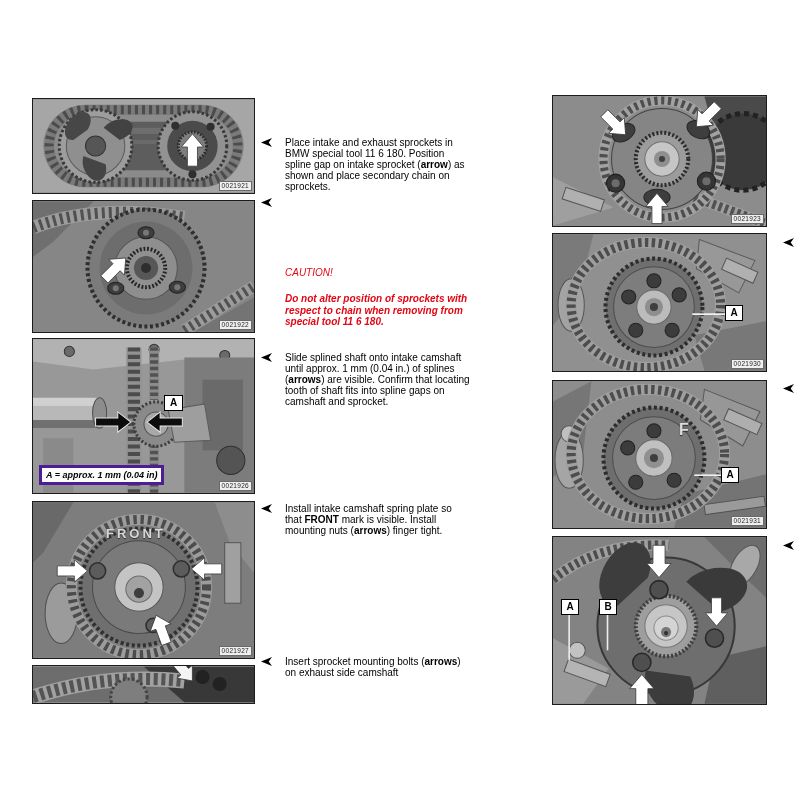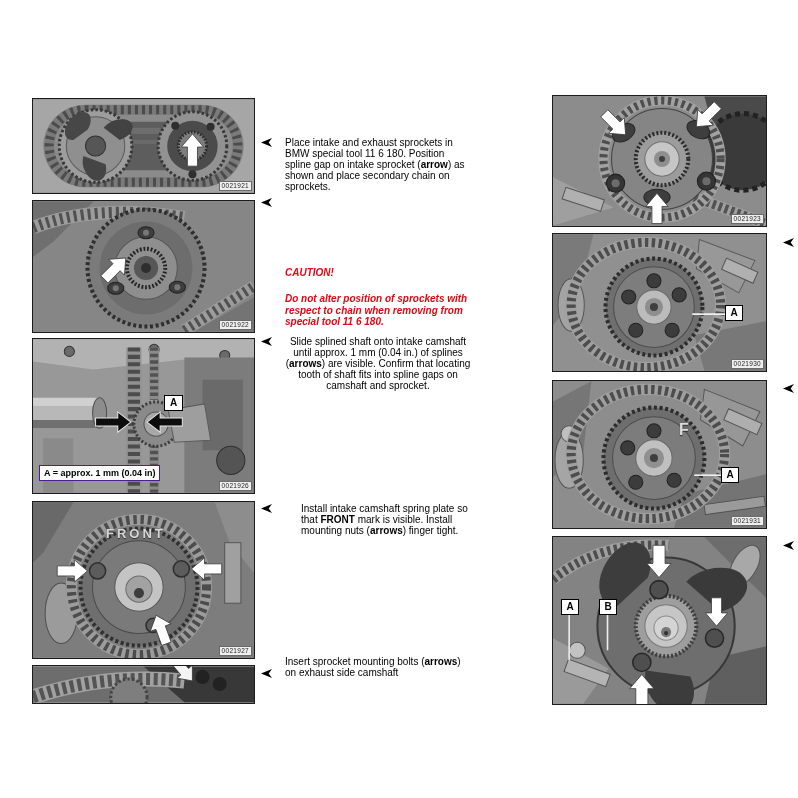--- a/index.html
+++ b/index.html
@@ -6,29 +6,29 @@
   body{width:798px;height:798px;background:#fff;position:relative;overflow:hidden;
        font-family:"Liberation Sans",sans-serif;color:#000;}
   .photo{position:absolute;border:1px solid #1c1c1c;background:#8f8f8f;overflow:hidden;}
   .photo svg{display:block;width:100%;height:100%;}
   .pid{position:absolute;right:2px;bottom:2px;background:#efefef;border:1px solid #6a6a6a;
        font-size:6.5px;line-height:8px;padding:0 2px;color:#1e1e1e;letter-spacing:.3px;}
   .instr{position:absolute;display:flex;}
   .pointer{width:11px;height:9px;background:#000;margin-top:1px;flex:0 0 11px;
        clip-path:polygon(100% 0,0 50%,100% 100%,70% 50%);}
   .itxt{margin-left:13px;width:186px;font-size:10px;line-height:11px;}
-  .caution-title{position:absolute;font-size:10px;font-weight:bold;font-style:italic;}
+  .caution-title{position:absolute;font-size:10px;font-weight:normal;font-style:italic;}
   .caution-body{position:absolute;width:186px;font-size:10px;line-height:11.5px;
        font-weight:bold;font-style:italic;}
   .rptr{position:absolute;width:11px;height:9px;background:#000;
        clip-path:polygon(100% 0,0 50%,100% 100%,70% 50%);}
   .labelbox{position:absolute;background:#fff;border:1px solid #000;color:#000;
        font-size:10px;font-weight:bold;text-align:center;line-height:13px;}
-  .caption{position:absolute;background:#fcfcfc;border:1px solid #4c1d95;color:#000;
-       font-size:9px;font-weight:bold;line-height:14px;padding:0 4px;white-space:nowrap;}
+  .caption{position:absolute;background:#fcfcfc;border:3px solid #4c1d95;color:#000;
+       font-size:9px;font-weight:bold;line-height:14px;padding:0 4px;white-space:nowrap;font-style:italic;}
   .front-mark{position:absolute;color:#d6d6d6;font-size:13px;font-weight:bold;
        letter-spacing:3px;text-shadow:0 1px 1px #333;}
   .f-mark{position:absolute;color:#dedede;font-size:16px;font-weight:bold;
        text-shadow:0 1px 1px #2a2a2a;}
 </style>
 </head>
 <body>
 
 <figure class="photo" style="left:32px;top:98px;width:221px;height:94px;margin:0;">
   <svg viewBox="0 0 219 92">
@@ -173,31 +173,31 @@
   <div class="itxt"><span>Place intake and exhaust sprockets in BMW special tool 11 6 180. Position spline gap on intake sprocket (</span><span style="font-weight: bold;">arrow</span><span>) as shown and place secondary chain on sprockets.</span></div>
 </div>
 
 <div class="instr" style="left:261px;top:197px;">
   <span class="pointer"></span>
 </div>
 
 <div class="caution-title" style="left: 285px; top: 267px; color: rgb(227, 6, 19);" id="caution-title">CAUTION!</div>
 <div class="caution-body" style="left: 285px; top: 293px; color: rgb(227, 6, 19); font-style: italic;" id="caution-body">Do not alter position of sprockets with respect to chain when removing from special tool 11 6 180.</div>
 
-<div class="instr" style="left:261px;top:336px;text-align:center;">
+<div class="instr" style="left:261px;top:352px;">
   <span class="pointer"></span>
   <div class="itxt"><span>Slide splined shaft onto intake camshaft until approx. 1 mm (0.04 in.) of splines (</span><span style="font-weight: bold;">arrows</span><span>) are visible. Confirm that locating tooth of shaft fits into spline gaps on camshaft and sprocket.</span></div>
 </div>
 
-<div class="instr" style="left:261px;top:503px;gap:16px;">
+<div class="instr" style="left:261px;top:503px;">
   <span class="pointer"></span>
   <div class="itxt"><span>Install intake camshaft spring plate so that </span><span style="font-weight: bold;">FRONT</span><span> mark is visible. Install mounting nuts (</span><span style="font-weight: bold;">arrows</span><span>) finger tight.</span></div>
 </div>
 
-<div class="instr" style="left:261px;top:656px;align-items:flex-end;">
+<div class="instr" style="left:261px;top:656px;">
   <span class="pointer"></span>
   <div class="itxt"><span>Insert sprocket mounting bolts (</span><span style="font-weight: bold;">arrows</span><span>) on exhaust side camshaft</span></div>
 </div>
 
 <figure class="photo" style="left:552px;top:95px;width:213px;height:130px;margin:0;">
   <svg viewBox="0 0 211 128">
     <rect width="211" height="128" fill="#8c8c8c"></rect>
     <polygon points="150,0 211,0 211,70 165,55" fill="#4a4a4a"></polygon>
     <circle cx="188" cy="55" r="38" fill="#3a3a3a" stroke="#222" stroke-width="5" stroke-dasharray="5 4"></circle>
     <polygon points="0,80 60,110 0,128" fill="#9f9f9f"></polygon>

